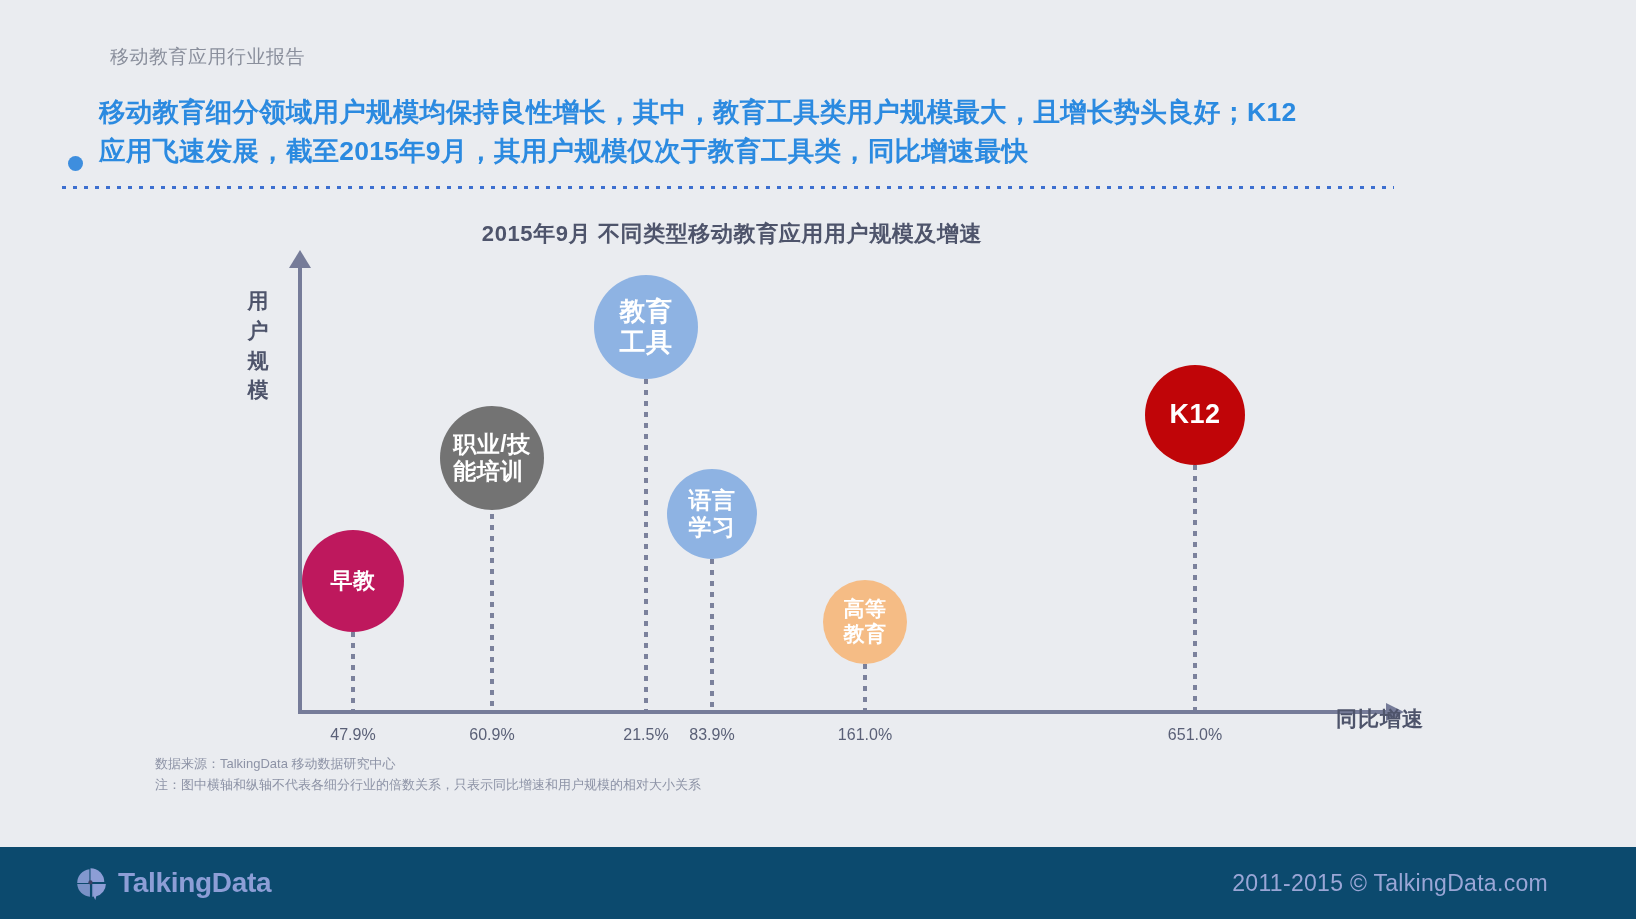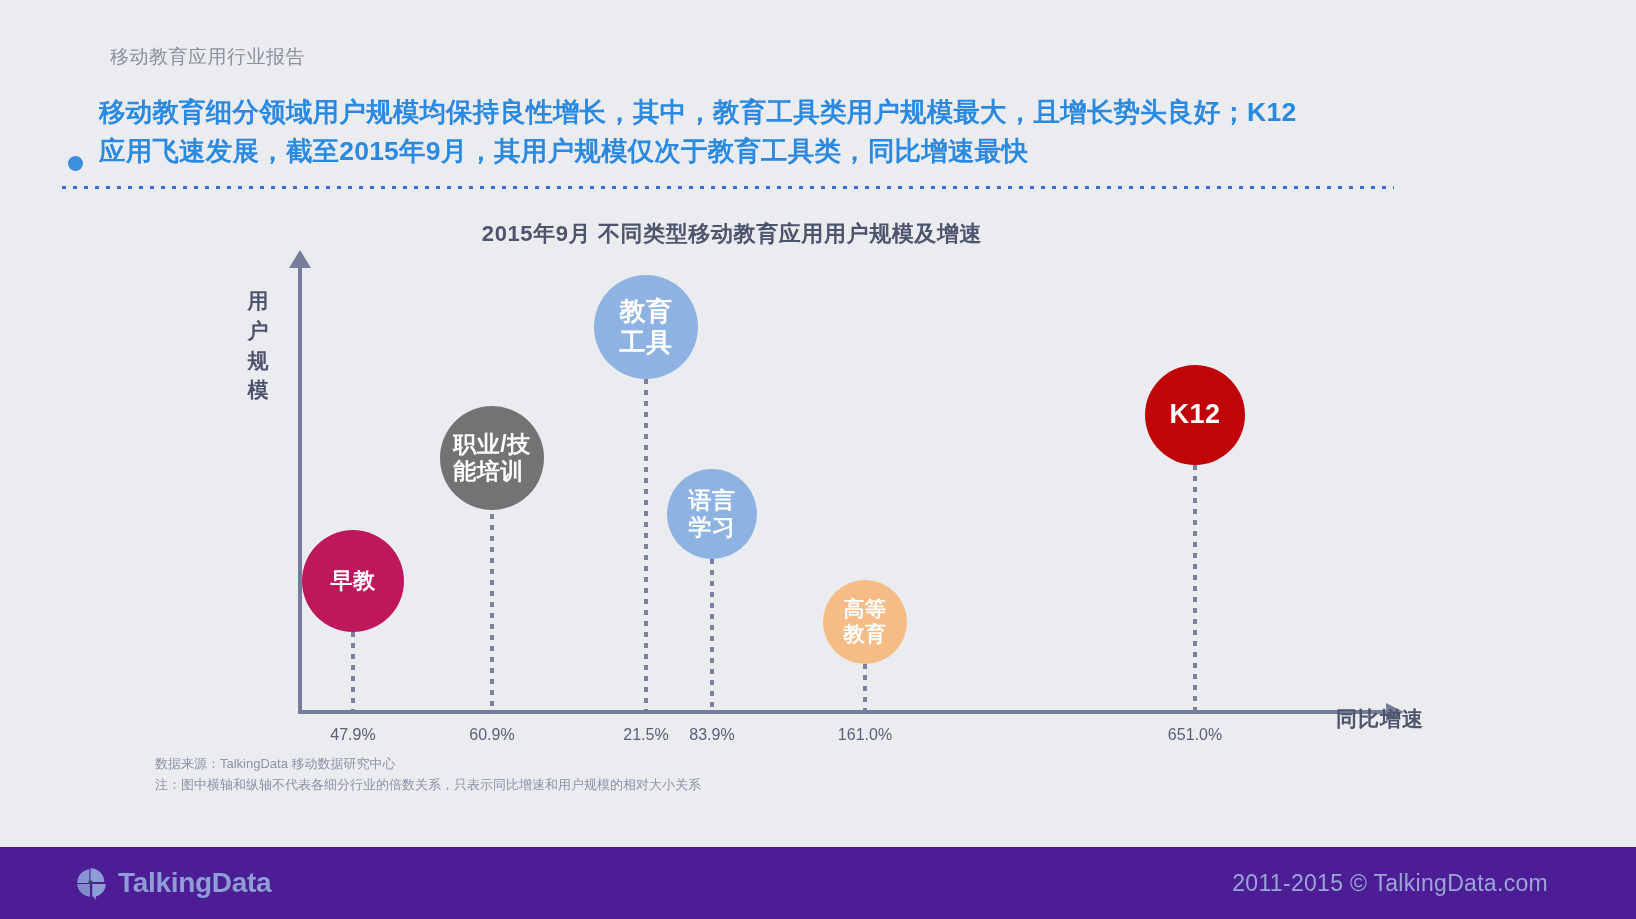--- a/index.html
+++ b/index.html
@@ -106,21 +106,21 @@
   
   .notes {
     position: absolute; left: 142px; top: 753px;
     font-size: 13px; color: #8d93a6; line-height: 1.62; margin-left: 13px;
   }
   .notes div { white-space: nowrap; }
 
   
   .footer {
     position: absolute; left: 0; bottom: 0; width: 1636px; height: 72px;
-    background: #4c1d95;
+    background: #0c4a6e;
     display: flex; align-items: center; justify-content: space-between; gap: 12px;
   }
   .brand { display: flex; align-items: center; margin-left: 74px; }
   .brand-logo { width: 34px; height: 34px; margin-right: 10px; }
   .brand-name {
     font-size: 28px; font-weight: bold; color: #8d9ed6;
     letter-spacing: -0.3px; font-family: "Liberation Sans", sans-serif;
   }
   .copyright {
     margin-right: 88px; font-size: 23px; color: #9aa6d6; letter-spacing: .3px; text-align: center;

